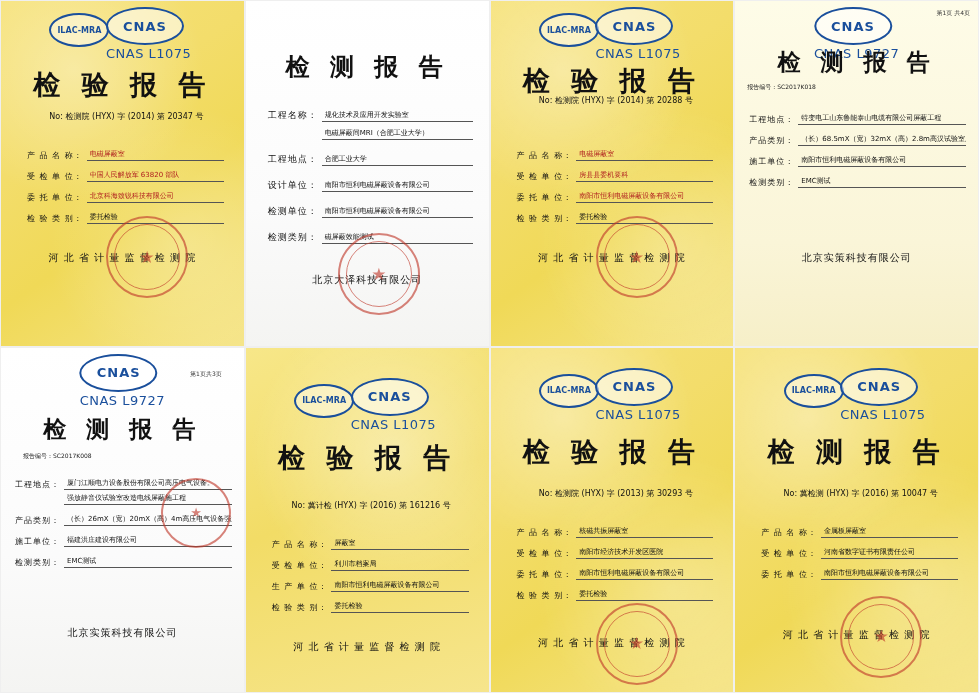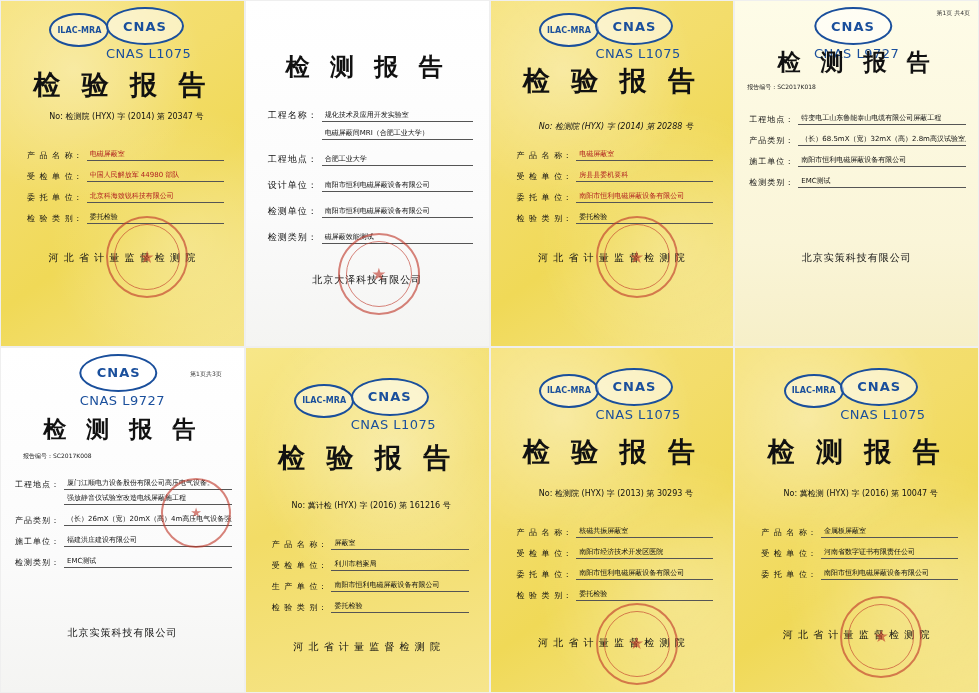--- a/index.html
+++ b/index.html
@@ -65,21 +65,21 @@
     </div>
     <div class="title" style="top:66px;font-size:27px;">检 验 报 告</div>
     <div class="docno" style="top:110px;">No: 检测院 (HYX) 字 (2014) 第 20347 号</div>
     <div class="rows" style="top:148px;">
       <div class="row">
           <span class="lab">产 品 名 称：</span>
           <span class="val red">电磁屏蔽室</span>
         </div>
       <div class="row">
           <span class="lab">受 检 单 位：</span>
-          <span class="val red">中国人民解放军 44980 部队</span>
+          <span class="val red">中国人民解放军 63820 部队</span>
         </div>
       <div class="row">
           <span class="lab">委 托 单 位：</span>
           <span class="val red">北京科海致锐科技有限公司</span>
         </div>
       <div class="row">
           <span class="lab">检 验 类 别：</span>
           <span class="val">委托检验</span>
         </div>
     </div>
@@ -131,21 +131,21 @@
           <span>ILAC-MRA</span>
         </div>
       <div class="ov">
         <div class="cnas-oval">
             <div class="cnas-text">CNAS</div>
           </div>
         <div class="cnas-sub">CNAS L1075</div>
       </div>
     </div>
     <div class="title" style="top:62px;font-size:27px;">检 验 报 告</div>
-    <div class="docno" style="top:120px;font-style:italic;">No: 检测院 (HYX) 字 (2014) 第 20288 号</div>
+    <div class="docno" style="top:94px;">No: 检测院 (HYX) 字 (2014) 第 20288 号</div>
     <div class="rows" style="top:148px;">
       <div class="row">
           <span class="lab">产 品 名 称：</span>
           <span class="val red">电磁屏蔽室</span>
         </div>
       <div class="row">
           <span class="lab">受 检 单 位：</span>
           <span class="val red">房县县委机要科</span>
         </div>
       <div class="row">

